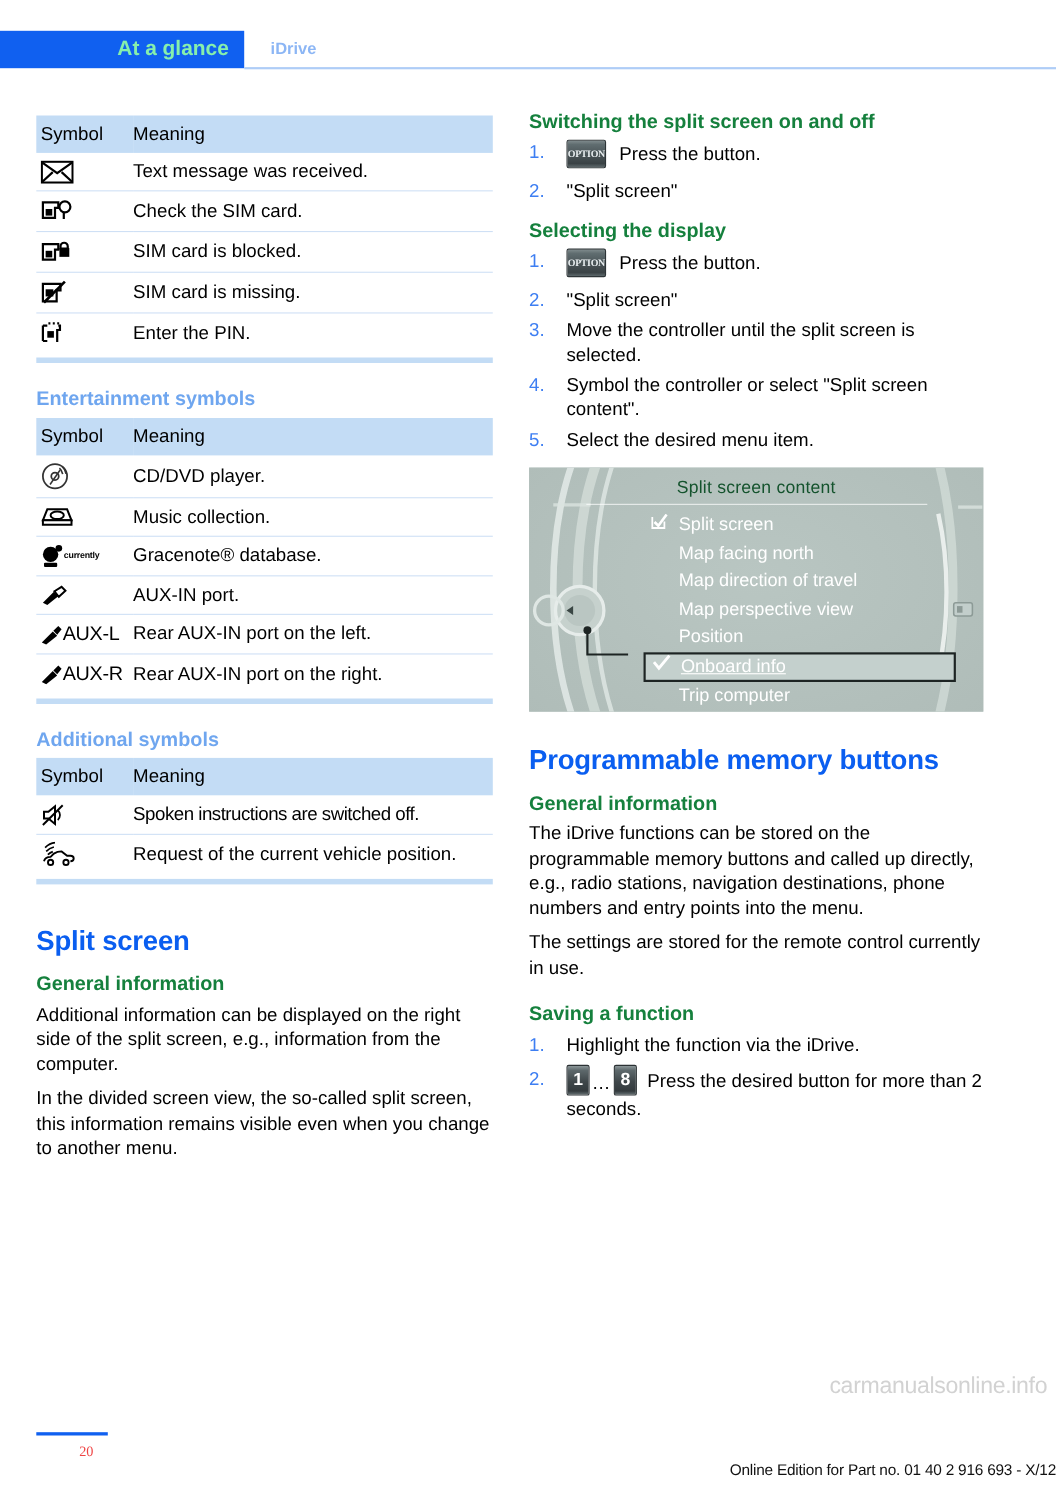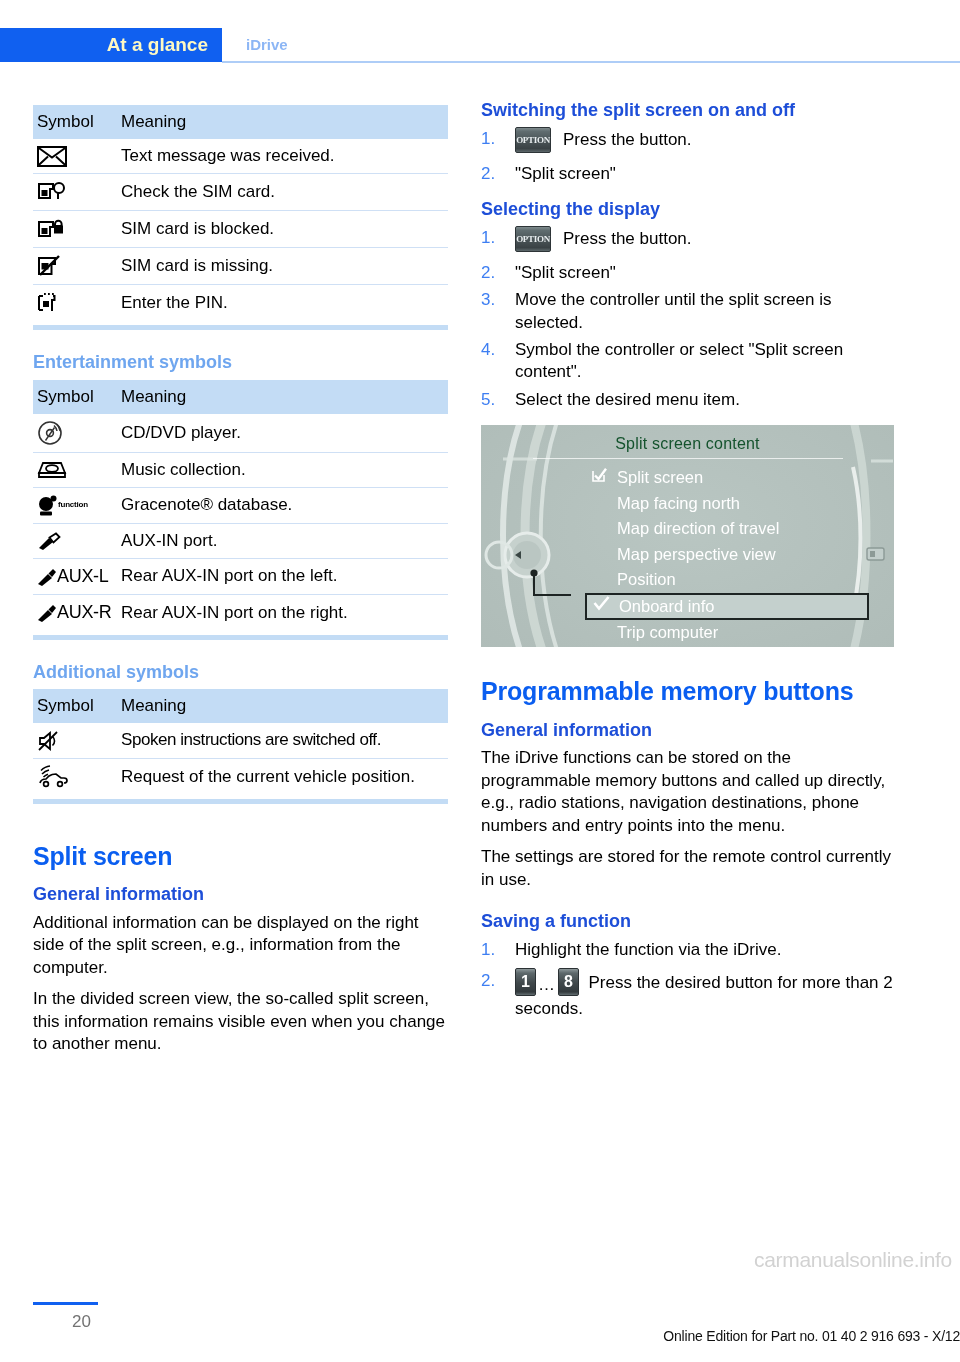--- a/index.html
+++ b/index.html
@@ -17,21 +17,21 @@
   
   .header {
     position: absolute;
     top: 28px; left: 0; width: 960px; height: 34px;
   }
   .header-tab {
     position: absolute;
     left: 0; top: 0;
     width: 222px; height: 34px;
     background: #1060f0;
-    color: #fef9c3;
+    color: #86efac;
     font-size: 19px;
     font-weight: bold;
     text-align: right;
     padding-right: 14px;
     line-height: 34px;
     white-space: nowrap;
   }
   .header-section {
     position: absolute;
     left: 246px; top: 0;
@@ -64,21 +64,21 @@
     font-size: 25px;
     font-weight: bold;
     color: #0a5ef0;
     margin: 0 0 14px 0;
     line-height: 1.14;
     letter-spacing: -0.2px;
   }
   h2.sub {
     font-size: 18px;
     font-weight: bold;
-    color: #1d4ed8;
+    color: #15803d;
     margin: 0 0 6px 0;
     line-height: 1.2;
   }
   h2.sub.lightblue {
     color: #6fa6ef;
   }
   p.body {
     font-size: 17px;
     line-height: 1.32;
     margin: 0 0 9px 0;
@@ -249,34 +249,36 @@
   }
   .idrive-menu .mi.selected {
     background: #c4d0cd;
     border: 2px solid #1d2423;
     width: 284px;
     height: 27px;
     line-height: 23px;
     margin-left: -4px;
     padding-left: 32px;
     box-sizing: border-box;
+    text-decoration: underline;
   }
 
   
   .footer-rule {
     position: absolute;
     left: 33px; top: 1302px;
     width: 65px; height: 3px;
     background: #1060f0;
   }
   .page-no {
     position: absolute;
     left: 72px; top: 1312px;
-    font-size: 17px;
-    color: #737373;
+    font-size: 13px;
+    color: #ef4444;
+    font-family: Liberation Serif, serif;
   }
   .footer-edition {
     position: absolute;
     left: 0; top: 1328px;
     width: 960px;
     text-align: right;
     font-size: 14px;
     color: #111;
     letter-spacing: -0.2px;
   }
@@ -393,21 +395,21 @@
           </svg>
         </td>
         <td>Music collection.</td>
       </tr>
       <tr>
         <td class="symcell">
           <svg class="ico" width="21" height="22" viewBox="0 0 21 22">
             <circle cx="9" cy="9" r="7" fill="#000"></circle>
             <circle cx="16.5" cy="3.5" r="3" fill="#000"></circle>
             <rect x="3" y="16.5" width="12" height="4" rx="1" fill="#000"></rect>
-          </svg><span style="font-size:8px;font-weight:bold;vertical-align:middle;letter-spacing:-0.2px;">function</span>
+          </svg><span style="font-size:8px;font-weight:bold;vertical-align:middle;letter-spacing:-0.2px;">currently</span>
         </td>
         <td>Gracenote® database.</td>
       </tr>
       <tr>
         <td class="symcell">
           <svg class="ico" width="28" height="20" viewBox="0 0 28 20">
             <path d="M2 17 L12 7 L16 11 L6 19 Z" fill="#000"></path>
             <path d="M12.5 6.5 L19 2.5 L22.5 6 L16.5 11.5 Z" fill="none" stroke="#000" stroke-width="1.8"></path>
           </svg>
         </td>

